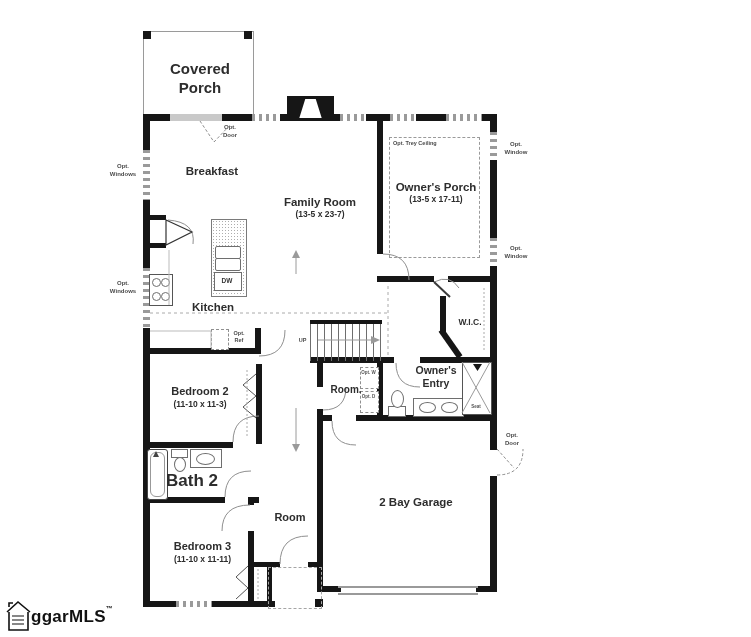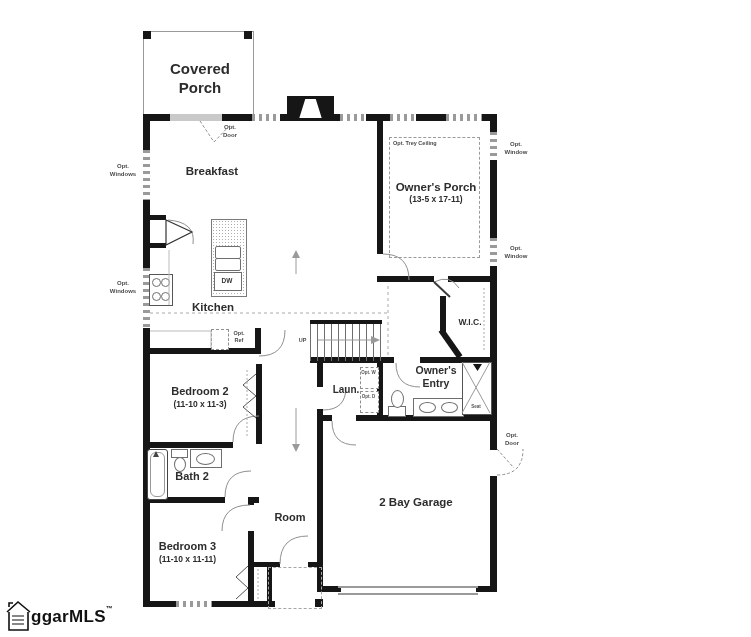--- a/index.html
+++ b/index.html
@@ -191,34 +191,38 @@
     <g>
       <path d="M296,274 L296,257" stroke="#9a9a9a" stroke-width="1"></path>
       <path d="M296,250 L292,258 L300,258 Z" fill="#9a9a9a"></path>
       <path d="M296,408 L296,445" stroke="#9a9a9a" stroke-width="1"></path>
       <path d="M296,452 L292,444 L300,444 Z" fill="#9a9a9a"></path>
     </g>
   </svg>
 
   <span class="lbl z6" style="left:168px;top:60px;width:64px;font-size:15px;">Covered Porch</span>
   <span class="lbl z6" style="left:178px;top:164px;width:68px;font-size:11.5px;">Breakfast</span>
+  <div class="lbl z6" style="left:275px;top:195px;width:90px;font-size:11.5px;">
+    <span>Family Room</span>
+    <span class="dims">(13-5 x 23-7)</span>
+  </div>
   <div class="lbl z6" style="left:390px;top:180px;width:92px;font-size:11.5px;">
     <span>Owner's Porch</span>
     <span class="dims">(13-5 x 17-11)</span>
   </div>
   <span class="lbl z6" style="left:184px;top:300px;width:58px;font-size:11.5px;">Kitchen</span>
   <span class="lbl z6" style="left:448px;top:317px;width:44px;font-size:8.5px;">W.I.C.</span>
   <span class="lbl z6" style="left:404px;top:364px;width:64px;font-size:10.5px;">Owner's Entry</span>
-  <span class="lbl z6" style="left:324px;top:384px;width:44px;font-size:10px;">Laun.</span>
+  <span class="lbl z6" style="left:324px;top:384px;width:44px;font-size:10px;">Room.</span>
   <div class="lbl z6" style="left:160px;top:385px;width:80px;font-size:11px;text-align:center;">
     <span>Bedroom 2</span>
     <span class="dims">(11-10 x 11-3)</span>
   </div>
-  <span class="lbl z6" style="left:166px;top:470px;width:52px;font-size:11px;text-align:center;">Bath 2</span>
-  <div class="lbl z6" style="left:145px;top:540px;width:85px;font-size:11px;">
+  <span class="lbl z6" style="left:166px;top:470px;width:52px;font-size:17px;text-align:center;">Bath 2</span>
+  <div class="lbl z6" style="left:160px;top:540px;width:85px;font-size:11px;">
     <span>Bedroom 3</span>
     <span class="dims">(11-10 x 11-11)</span>
   </div>
   <span class="lbl z6" style="left:265px;top:511px;width:50px;font-size:11px;">Room</span>
   <span class="lbl z6" style="left:368px;top:495px;width:96px;font-size:11.5px;">2 Bay Garage</span>
 
   <span class="tiny" style="left:218px;top:124px;width:24px;">Opt. Door</span>
   <span class="tiny" style="left:106px;top:163px;width:34px;">Opt. Windows</span>
   <span class="tiny" style="left:106px;top:280px;width:34px;">Opt. Windows</span>
   <span class="tiny" style="left:500px;top:141px;width:32px;">Opt. Window</span>

